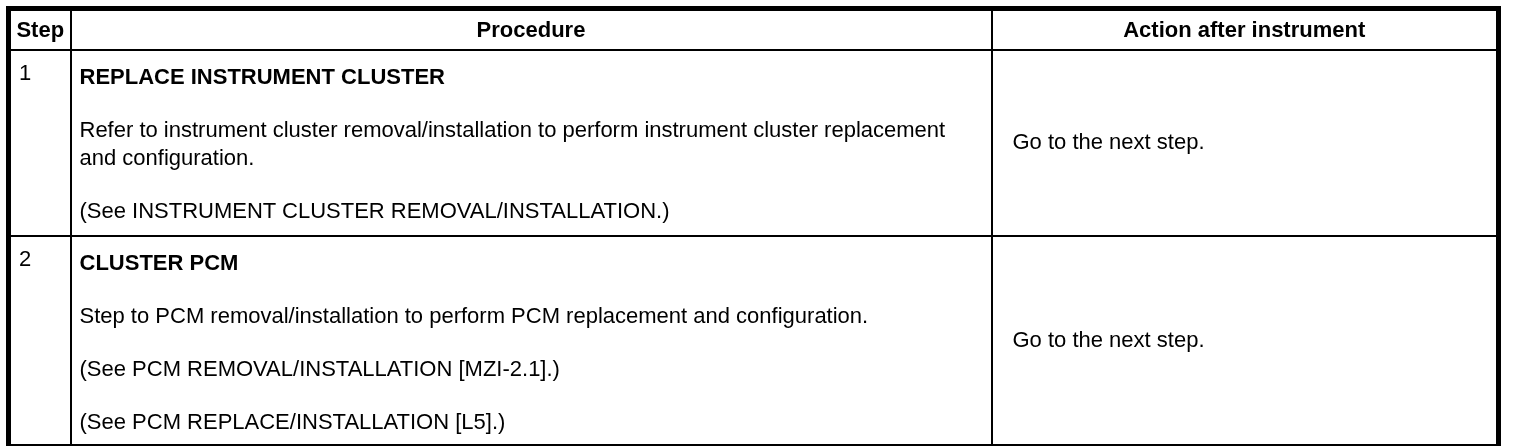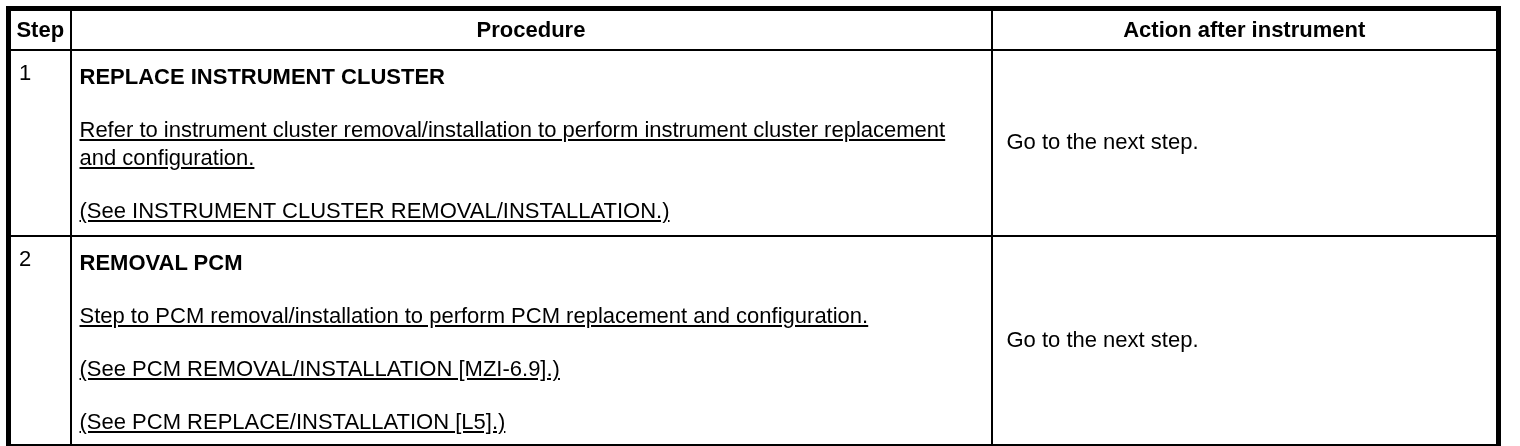--- a/index.html
+++ b/index.html
@@ -42,32 +42,31 @@
   .col-step   { width: 62px; }
   .col-proc   { width: 921px; }
   .col-action { width: 507px; }
 
   td.cell-step {
     padding-top: 8px;
     padding-left: 8px;
   }
   td.cell-action {
     vertical-align: middle;
-    padding-left: 14px;
+    padding-left: 20px;
   }
   tr.row-1 { height: 186px; }
   tr.row-2 { height: 198px; }
 
   .proc-title {
     margin: 6px 0 0 0;
     font-weight: bold;
   }
   .proc-para {
     margin: 25px 0 0 0;
-    text-decoration: underline;
   }
   .action-text {
     margin: 0;
   }
 </style>
 </head>
 <body>
 
 <table class="proc-table">
   <colgroup>
@@ -90,23 +89,23 @@
         <p class="proc-para">Refer to instrument cluster removal/installation to perform instrument cluster replacement and configuration.</p>
         <p class="proc-para">(See INSTRUMENT CLUSTER REMOVAL/INSTALLATION.)</p>
       </td>
       <td class="cell-action">
         <p class="action-text">Go to the next step.</p>
       </td>
     </tr>
     <tr class="row-2">
       <td class="cell-step">2</td>
       <td class="cell-procedure">
-        <p class="proc-title">REMOVAL PCM</p>
+        <p class="proc-title">CLUSTER PCM</p>
         <p class="proc-para">Step to PCM removal/installation to perform PCM replacement and configuration.</p>
-        <p class="proc-para">(See PCM REMOVAL/INSTALLATION [MZI-6.9].)</p>
+        <p class="proc-para">(See PCM REMOVAL/INSTALLATION [MZI-2.1].)</p>
         <p class="proc-para">(See PCM REPLACE/INSTALLATION [L5].)</p>
       </td>
       <td class="cell-action">
         <p class="action-text">Go to the next step.</p>
       </td>
     </tr>
   </tbody>
 </table>
 
 </body></html>

